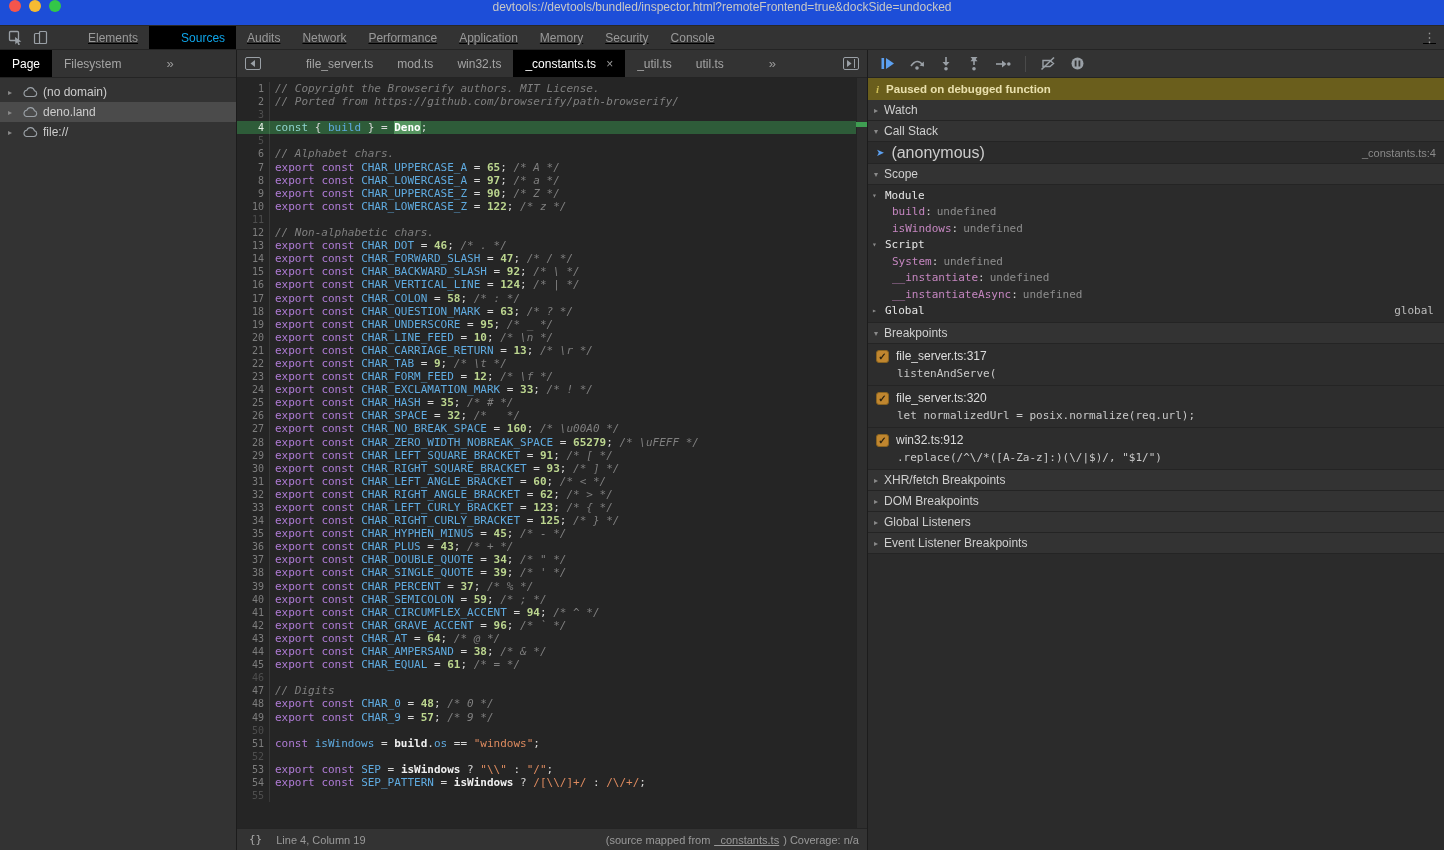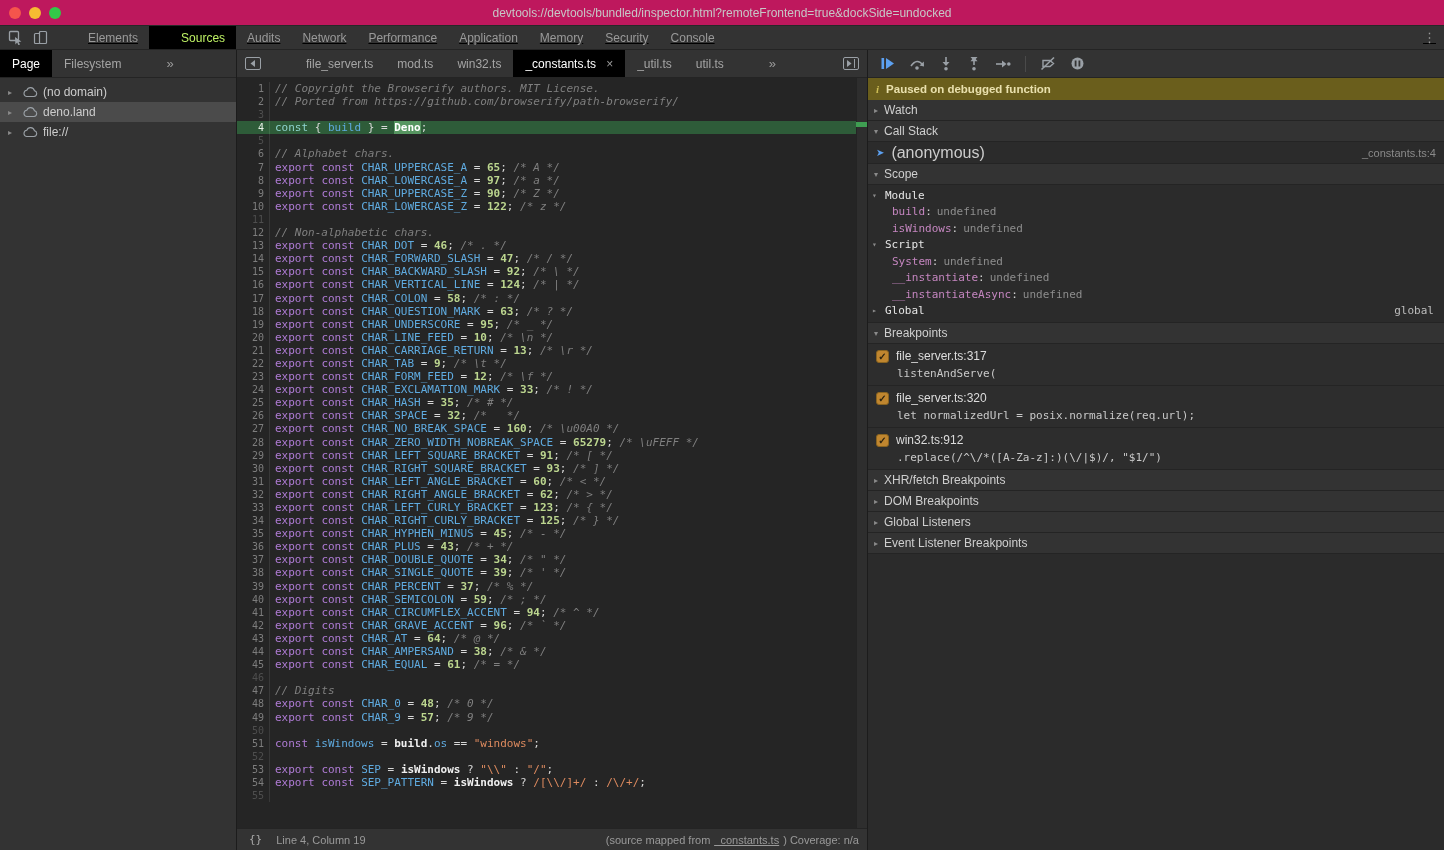--- a/index.html
+++ b/index.html
@@ -1,34 +1,34 @@
 <!DOCTYPE html>
 <html><head>
 <meta charset="utf-8">
 <style>
   * { margin:0; padding:0; box-sizing:border-box; }
   html,body { width:1444px; height:850px; overflow:hidden; background:#333;
     font-family:"Liberation Sans", sans-serif; -webkit-font-smoothing:antialiased; }
 
   
-  .titlebar { height:26px; background:#be185d; border-bottom:1px solid #282828;
-    display:flex; align-items:center; position:relative; }
+  .titlebar { height:26px; background:#1d4ed8; border-bottom:1px solid #282828;
+    display:flex; align-items:flex-start; position:relative; }
   .traffic { display:flex; gap:8px; padding-left:9px; }
   .light { width:12px; height:12px; border-radius:50%; }
   .light.red{background:#f5554c;} .light.yellow{background:#f6bb32;} .light.green{background:#33c748;}
   .title-text { position:absolute; left:0; right:0; text-align:center; color:#c7c7c7; font-size:12px; }
 
   
   .toolbar { height:24px; background:#333; border-bottom:1px solid #242424;
     display:flex; align-items:stretch;text-decoration:underline; }
   .tb-icons { display:flex; align-items:center; gap:10px; padding:0 10px 0 8px; }
   .tb-sep { width:1px; background:#4a4a4a; margin:4px 4px; }
   .main-tabs { display:flex; align-items:stretch; }
   .main-tab { padding:0 11px; display:flex; align-items:center; color:#9a9a9a; font-size:12px; cursor:default; }
-  .main-tab.active { background:#000; color:#bef264;padding-left:32px; }
+  .main-tab.active { background:#000; color:#0ea5e9;padding-left:32px; }
   .toolbar-right { margin-left:auto; display:flex; align-items:center; padding-right:8px; }
   .kebab { color:#9a9a9a; font-size:13px; line-height:1; letter-spacing:0; }
 
   
   .main { display:flex; height:800px; }
   .nav-col { width:237px; background:#333; border-right:1px solid #1c1c1c; display:flex; flex-direction:column; }
   .center-col { width:631px; background:#252525; display:flex; flex-direction:column; border-right:1px solid #1c1c1c; }
   .right-col { flex:1; background:#2d2d2d; display:flex; flex-direction:column; }
 
   .strip { height:28px; background:#333; border-bottom:1px solid #242424; display:flex; align-items:stretch;gap:25px; }

